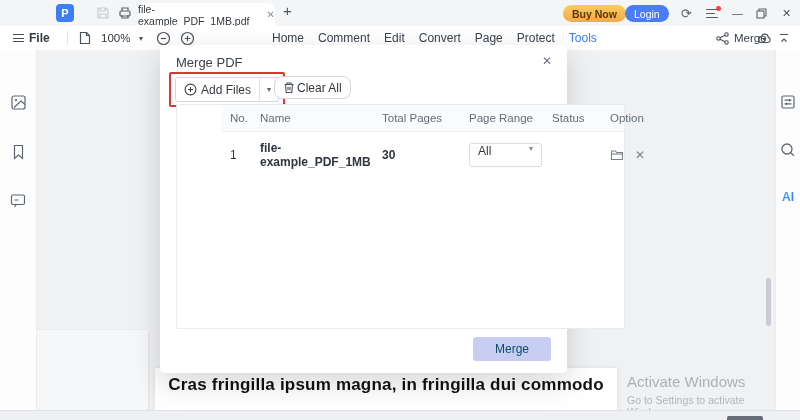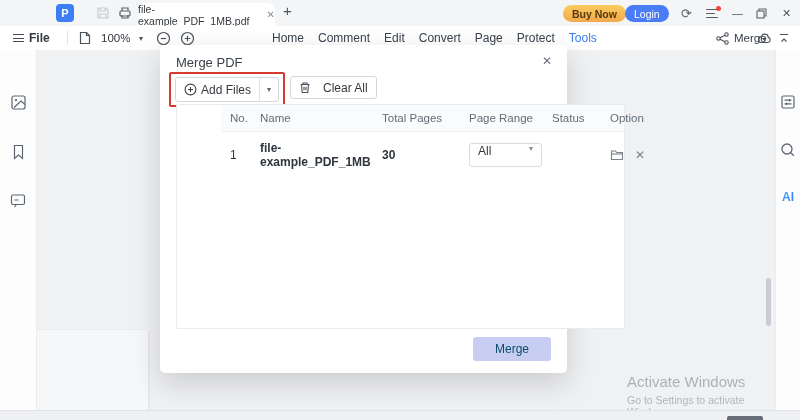--- a/index.html
+++ b/index.html
@@ -81,22 +81,22 @@
   .dlg-title{position:absolute;left:16px;top:10px;font-size:13px;font-weight:500;color:#3a4148;}
   .dlg-close{position:absolute;right:15px;top:9px;font-size:12px;color:#6b737c;cursor:pointer;}
   .annot{position:absolute;left:9px;top:27px;border:2px solid #d63a2f;border-radius:2px;
          padding:3px 4px;display:inline-flex;}
   .splitbtn{display:flex;height:23px;border:1px solid #d4d7db;border-radius:3px;background:#fff;
             align-items:stretch;}
   .splitbtn .main{display:flex;align-items:center;gap:4px;padding:0 8px;font-size:12px;color:#33383e;}
   .splitbtn .caretpart{width:18px;display:flex;align-items:center;justify-content:center;
             border-left:1px solid #e1e3e6;font-size:8px;color:#5b636c;}
   .clearall{position:absolute;left:114px;top:31px;height:23px;padding:0 8px;border:1px solid #d4d7db;
-            border-radius:3px;background:#fff;display:flex;align-items:center;gap:12px;
-            font-size:12px;color:#33383e;box-sizing:border-box;margin-left:16px;}
+            border-radius:8px;background:#fff;display:flex;align-items:center;gap:2px;
+            font-size:12px;color:#33383e;box-sizing:border-box;}
   .table{position:absolute;left:16px;top:59px;width:449px;height:225px;border:1px solid #e9ebee;
          border-radius:2px;background:#fff;box-sizing:border-box;padding-left:44px;}
   .thead,.trow{display:grid;grid-template-columns:30px 122px 87px 83px 58px auto;
                align-items:center;padding-left:9px;}
   .thead{height:26px;background:#fafbfc;border-bottom:1px solid #eef0f2;font-size:11.5px;color:#646d77;}
   .trow{height:46px;font-size:12px;color:#2f353c;}
   .fname,.fpages{font-weight:bold;}
   .rangesel{width:73px;height:24px;border:1px solid #d8dbdf;border-radius:3px;background:#fff;
             display:flex;align-items:flex-start;justify-content:space-between;padding:0 8px;
             box-sizing:border-box;font-size:12px;color:#33383e;}
@@ -238,20 +238,24 @@
     <span class="side-ic">
       <svg width="16" height="15" viewBox="0 0 16 15" fill="none" stroke="currentColor" stroke-width="1.2">
         <rect x="1.5" y="2" width="13" height="9.5" rx="1.5"></rect>
           <path d="M4.5 14l1.8-2.5M4.5 7h4"></path>
       </svg>
     </span>
   </div>
 
   <div class="canvas">
     <div class="bg-panel"></div>
+    <div class="page">
+      <div class="page-line">Cras fringilla ipsum magna, in fringilla dui commodo</div>
+      <div class="page-partial">a</div>
+    </div>
     <div class="watermark">
       <div class="wm1">Activate Windows</div>
       <div class="wm2">Go to Settings to activate Windows.</div>
     </div>
     <div class="vscroll"></div>
   </div>
 
   <div class="sidebar-r">
     <span class="side-ic">
       <svg width="16" height="16" viewBox="0 0 16 16" fill="none" stroke="currentColor" stroke-width="1.2">

